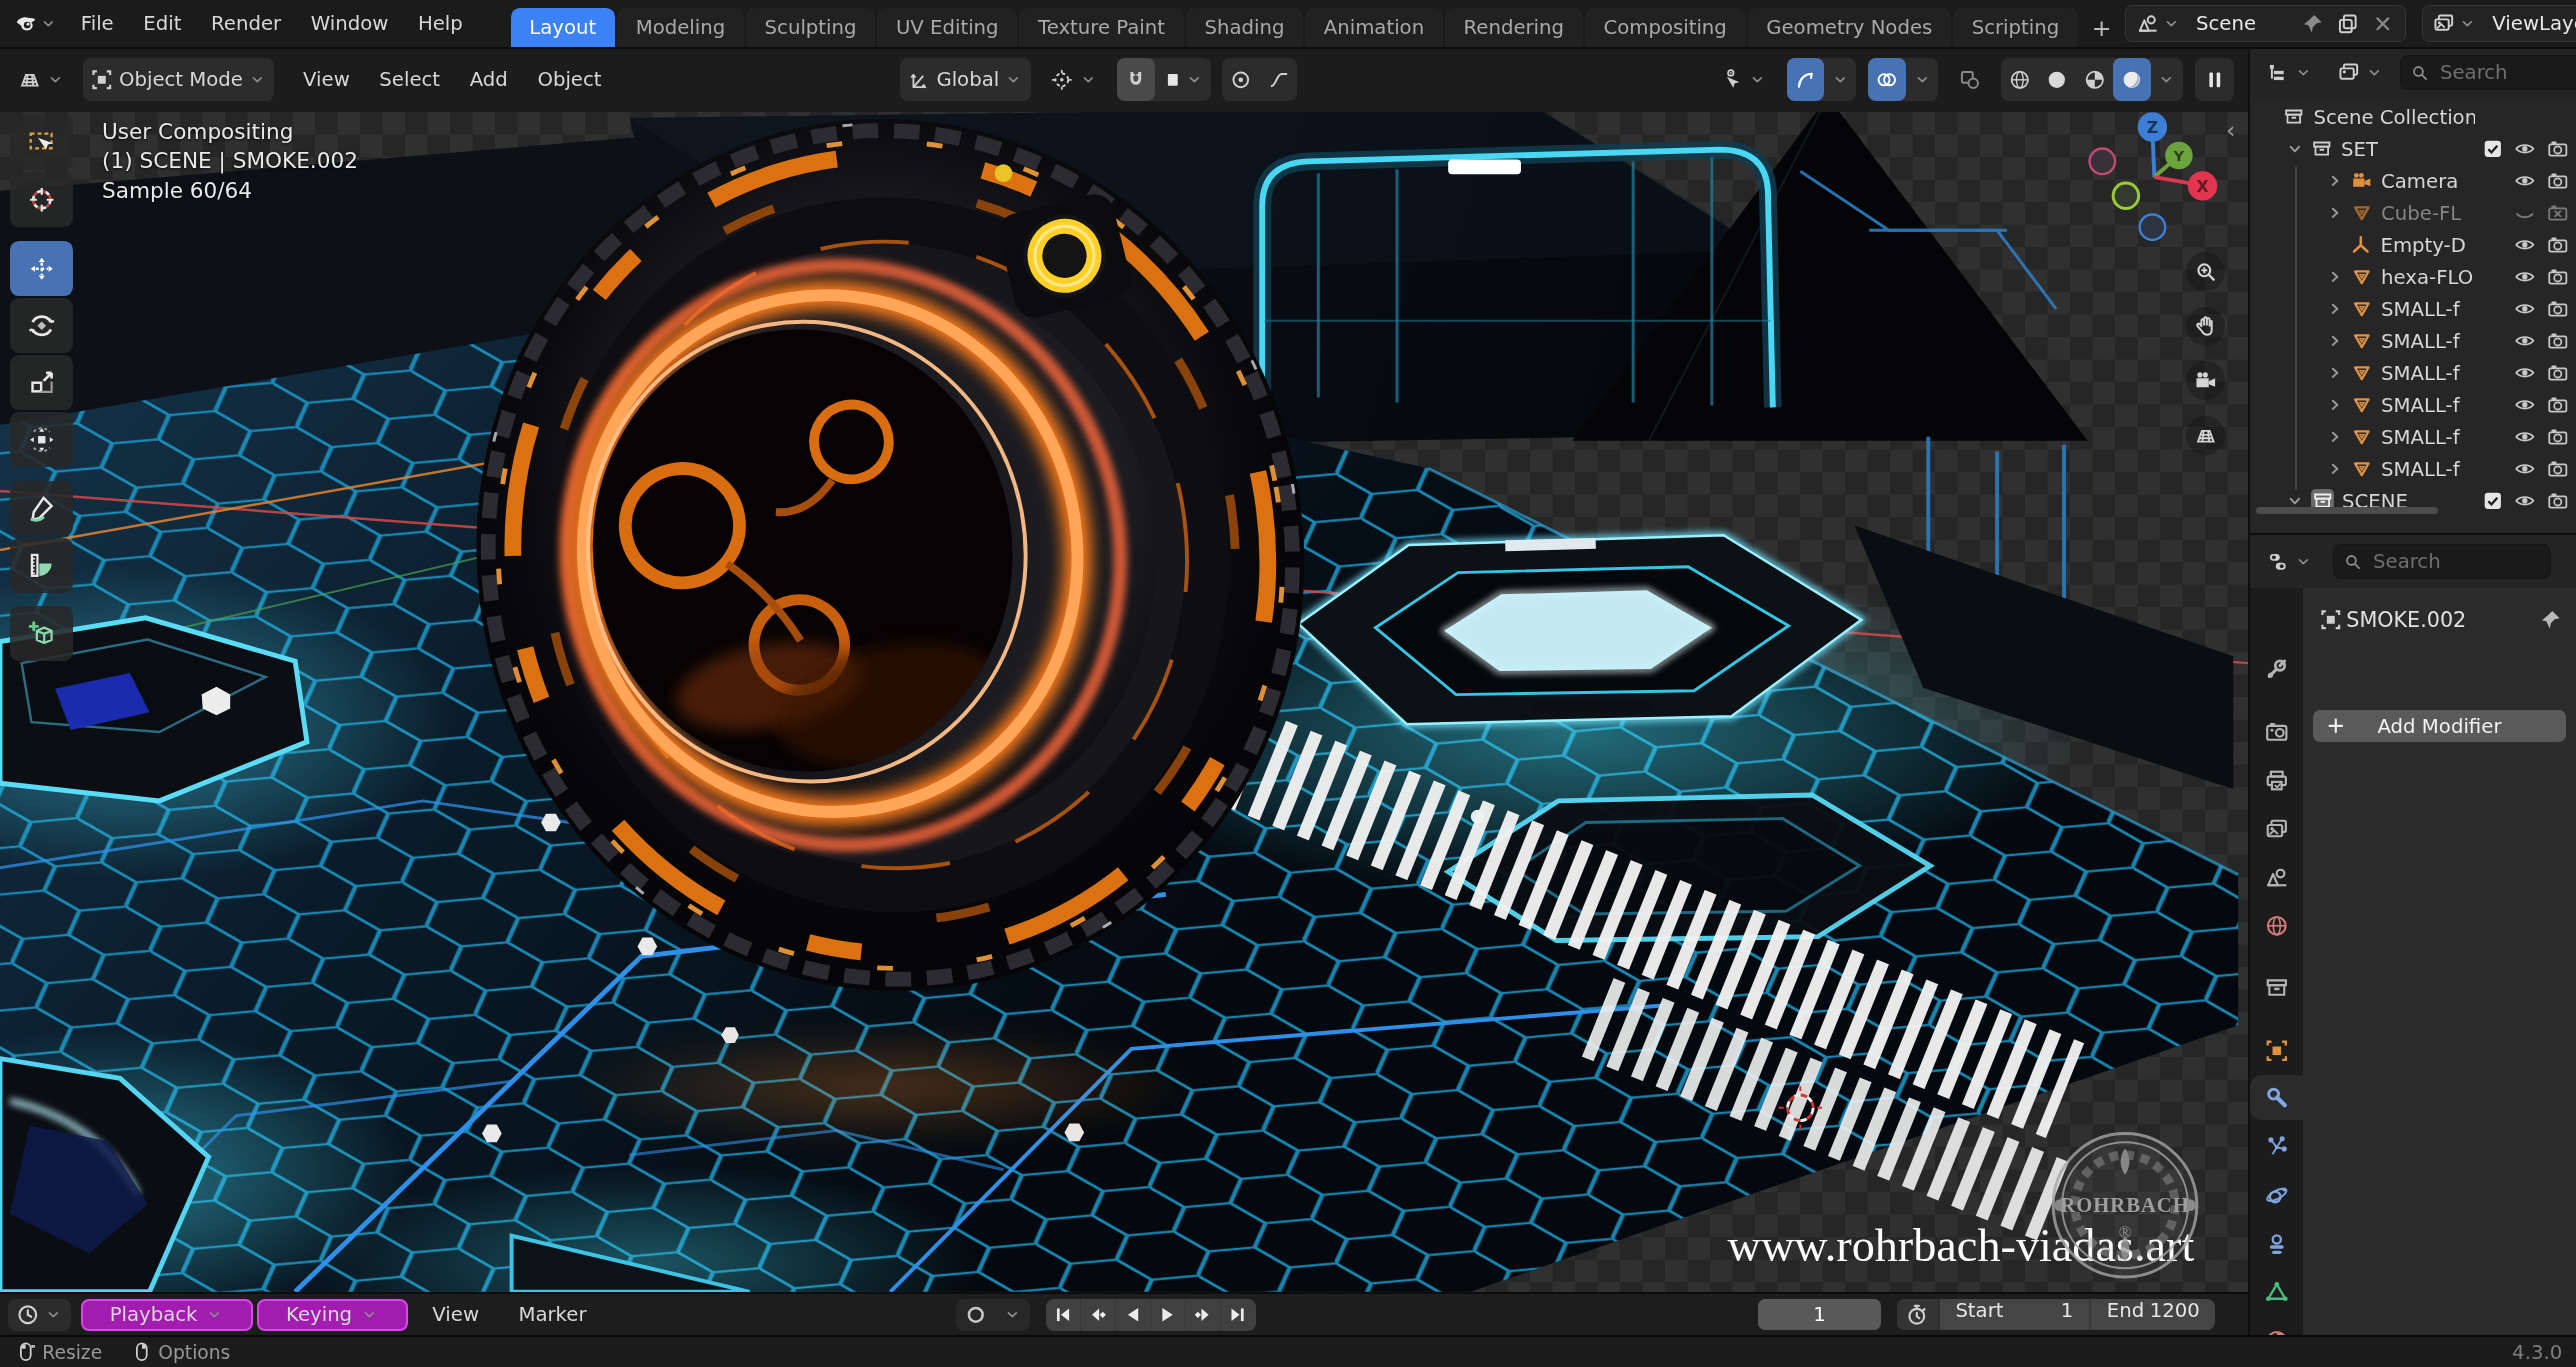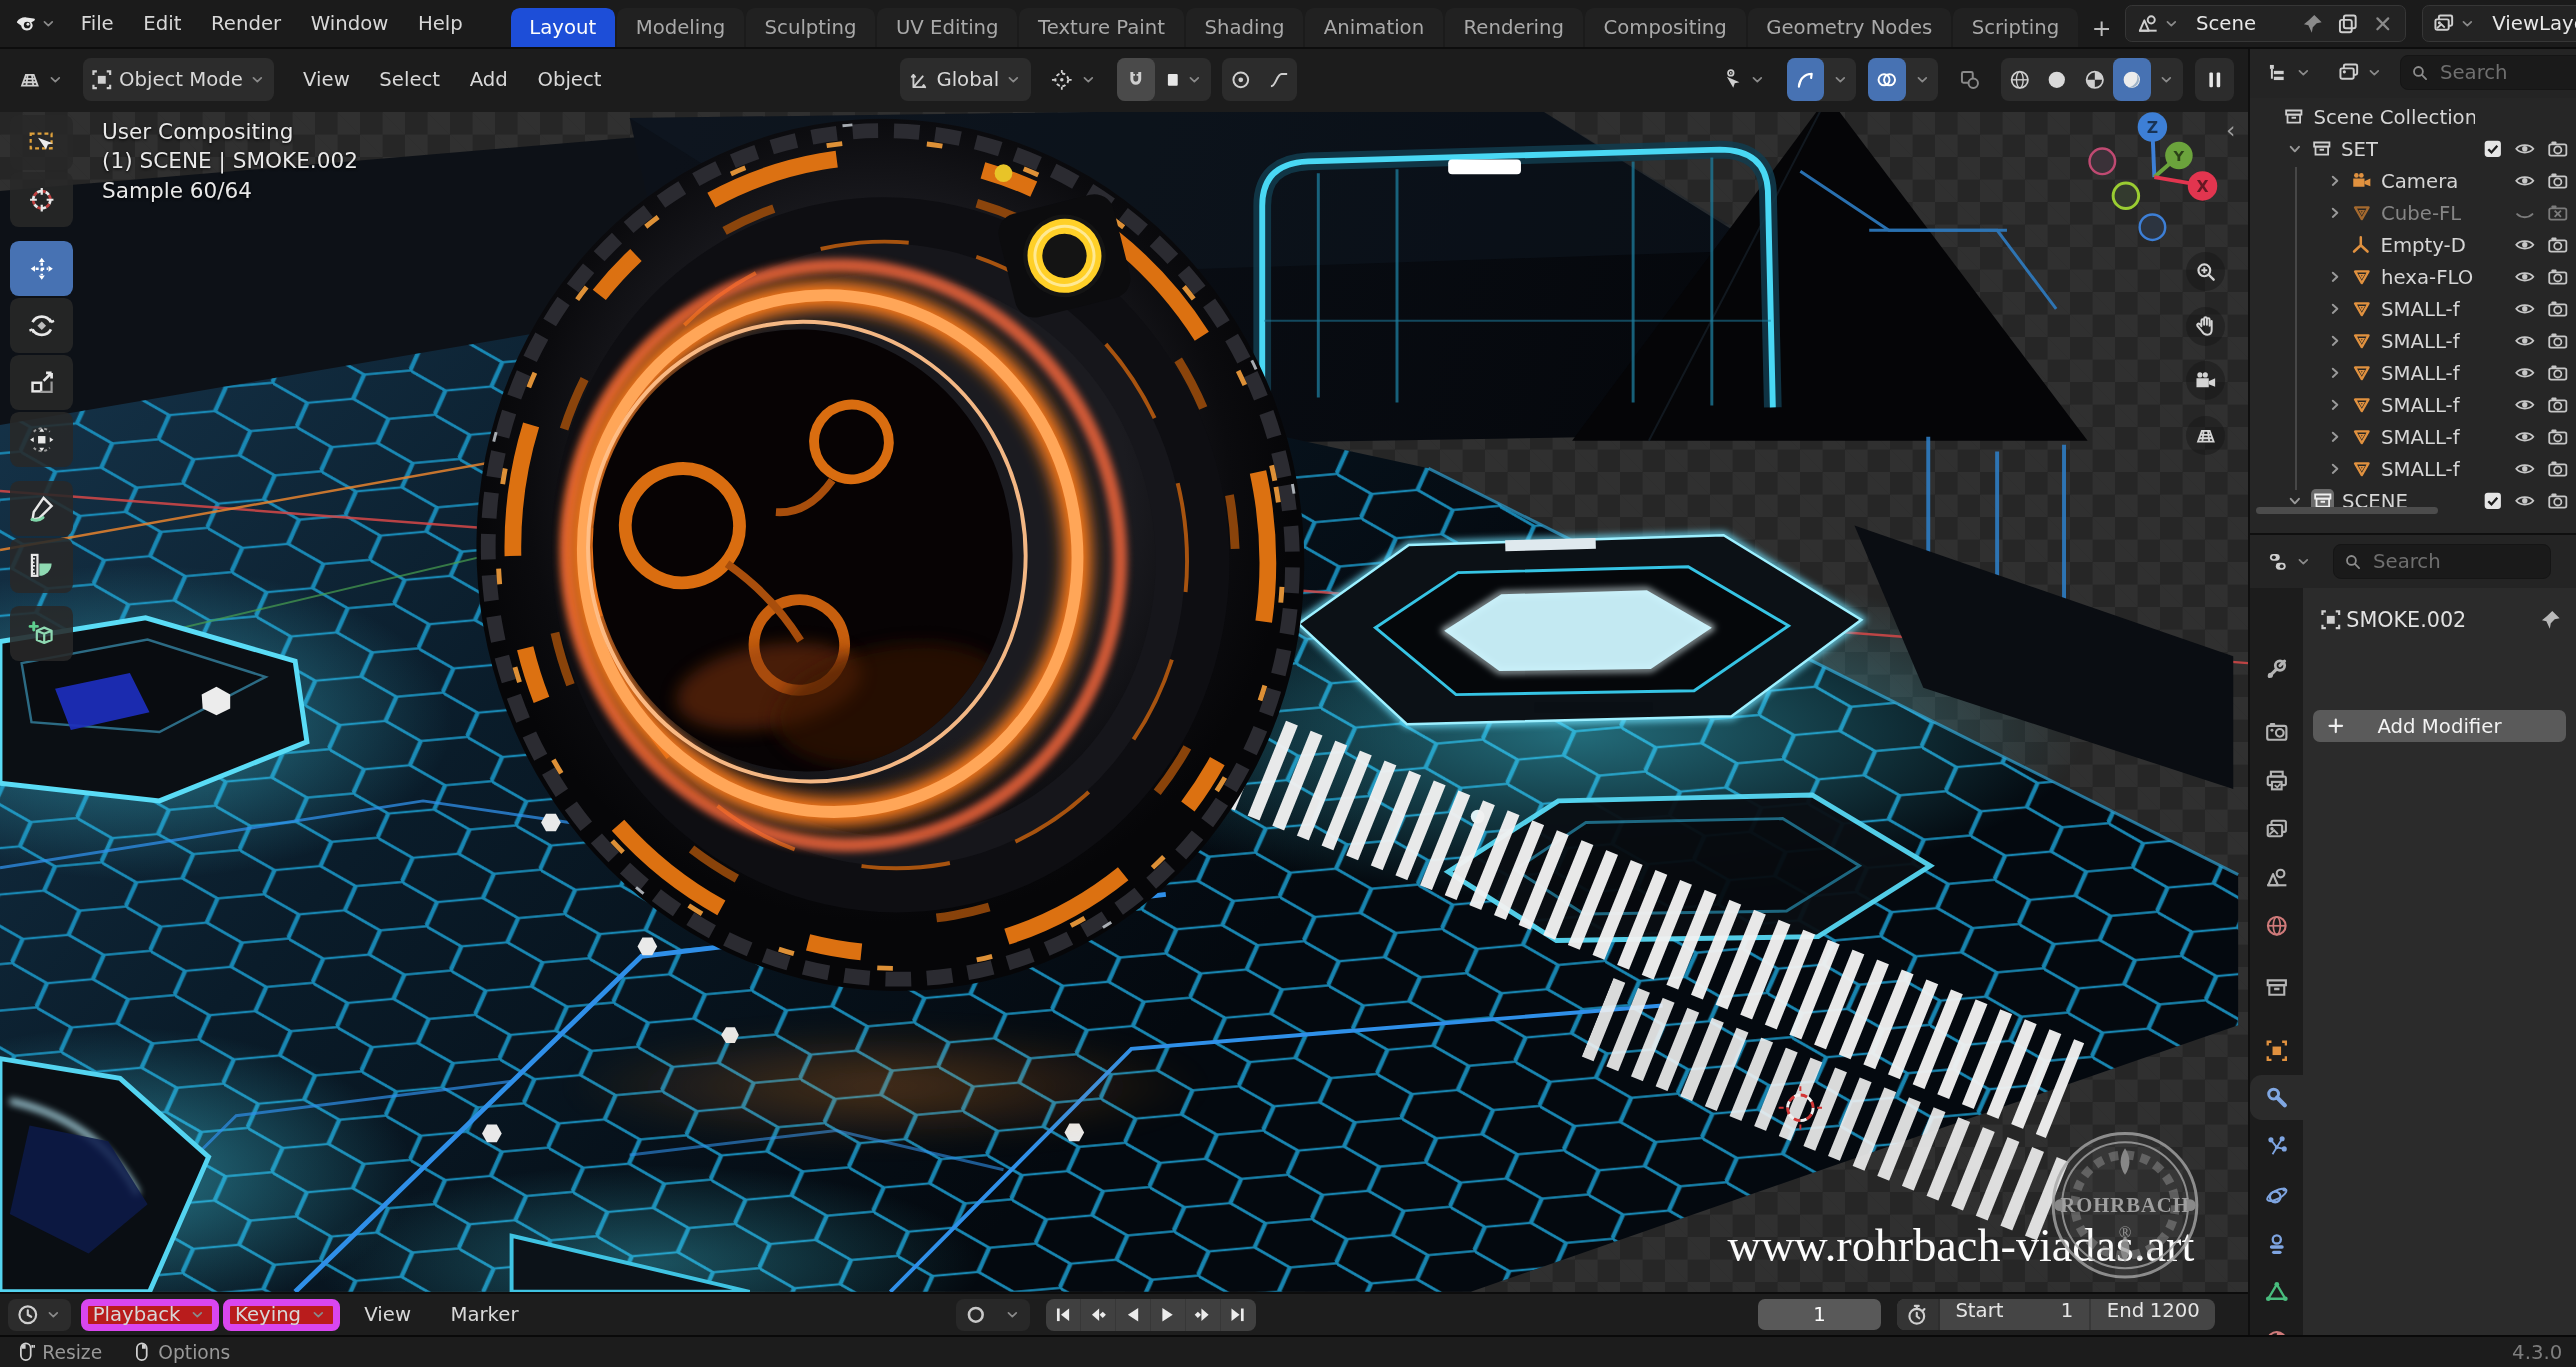--- a/index.html
+++ b/index.html
@@ -11,21 +11,21 @@
   .ic.dim{color:#8a8a8a}
   button{font-family:inherit;border:0;background:transparent;color:inherit;padding:0;margin:0;cursor:pointer}
   input{font-family:inherit}
 
   
   .topbar{position:absolute;left:0;top:0;width:2576px;height:47px;background:#1b1b1b;border-bottom:2px solid #0d0d0d;display:flex;align-items:center;z-index:10}
   .logo-wrap{display:flex;align-items:center;gap:2px;padding:0 7.9px 0 13.8px}
   .menu-item{padding:0 14.8px;font-size:19.7px;color:#d8d8d8;line-height:45px}
   .ws-tabs{display:flex;align-items:flex-end;height:100%;margin-left:33px}
   .tab{display:flex;align-items:center;height:39px;margin-top:7.9px;padding:0 18.7px;font-size:19.7px;color:#a9a9a9;background:#212121;border-radius:8.9px 8.9px 0 0;margin-right:2px;white-space:nowrap}
-  .tab.active{background:#1d4ed8;color:#fdfdfd}
+  .tab.active{background:#3b82f6;color:#fdfdfd}
   .tab.addtab{background:transparent;color:#bdbdbd;padding:0 11.8px;font-size:23.6px}
   .tb-right{margin-left:auto;display:flex;gap:15.7px;margin-right:7.9px}
   .widget{display:flex;align-items:center;background:#232323;border:1px solid #363636;border-radius:6.9px;height:35px;padding:0 3.9px}
   .widget .seg{display:flex;align-items:center;gap:2px;padding:0 5.9px;height:100%}
   .wlabel{font-size:19.7px;color:#e8e8e8;padding:0 9.8px;min-width:89px}
 
   
   .vheader{position:absolute;left:0;top:47px;width:2248px;height:65px;background:rgba(29,29,29,.96);display:flex;align-items:center;padding:0 9.8px;box-sizing:border-box;z-index:8}
   .hbtn{display:flex;align-items:center;gap:4.9px;height:43px;padding:0 7.9px;border-radius:7.9px;font-size:19.7px;color:#d8d8d8}
   .hbtn.bg{background:#2c2c2c}
@@ -89,21 +89,21 @@
   .pr-tab .ic{width:25.6px;height:25.6px;color:#b4b4b4}
   .pr-content{position:absolute;left:53px;top:53px;right:0;bottom:0}
   .breadcrumb{display:flex;align-items:center;gap:4px;padding:19.7px 13.8px 0 15.7px;font-size:20.7px;color:#e2e2e2}
   .breadcrumb .pin{margin-left:auto;color:#b8b8b8}
   .add-modifier{position:absolute;left:9.8px;right:9.8px;top:122px;height:32px;background:#5a5a5a;border-radius:6.9px;color:#f2f2f2;font-size:19.7px;display:flex;align-items:center;justify-content:center}
   .add-modifier .ic{position:absolute;left:11.8px;width:21.6px;height:21.6px;color:#eee}
 
   
   .timeline{position:absolute;left:0;top:1292px;width:2248px;height:43px;background:#1d1d1d;border-top:2px solid #0c0c0c;display:flex;align-items:center;box-sizing:border-box}
   .tl-left{display:flex;align-items:center;gap:9.8px;padding-left:7.9px}
-  .pill{display:flex;align-items:center;gap:7.9px;background:#b91c1c;border:7px solid #d946ef;border-radius:7.9px;height:32px;padding:0 5px;font-size:19.7px;color:#d8d8d8}
+  .pill{display:flex;align-items:center;gap:7.9px;background:#a21caf;border:2px solid #d946ef;border-radius:7.9px;height:32px;padding:0 27px;font-size:19.7px;color:#d8d8d8}
   .tl-center{position:absolute;left:956px;display:flex;align-items:center;gap:15.7px}
   .recgrp{display:flex;align-items:center;background:#282828;border-radius:7.9px;height:32px}
   .recgrp button{display:flex;align-items:center;padding:0 7.9px;height:32px}
   .transport{display:flex;background:#404040;border-radius:7.9px;overflow:hidden;height:32px}
   .transport button{width:35px;display:flex;align-items:center;justify-content:center;border-right:1px solid #373737}
   .transport button:last-child{border-right:0}
   .transport .ic{width:21.6px;height:21.6px;color:#ececec}
   .tl-right{position:absolute;left:1758px;display:flex;align-items:center}
   .framefield{width:123px;height:31.5px;background:#595959;border-radius:6.9px;display:flex;align-items:center;justify-content:center;font-size:19.7px;color:#fff}
   .se-group{display:flex;align-items:center;background:#454545;border-radius:7.9px;overflow:hidden;margin-left:15.7px;height:31.5px}

